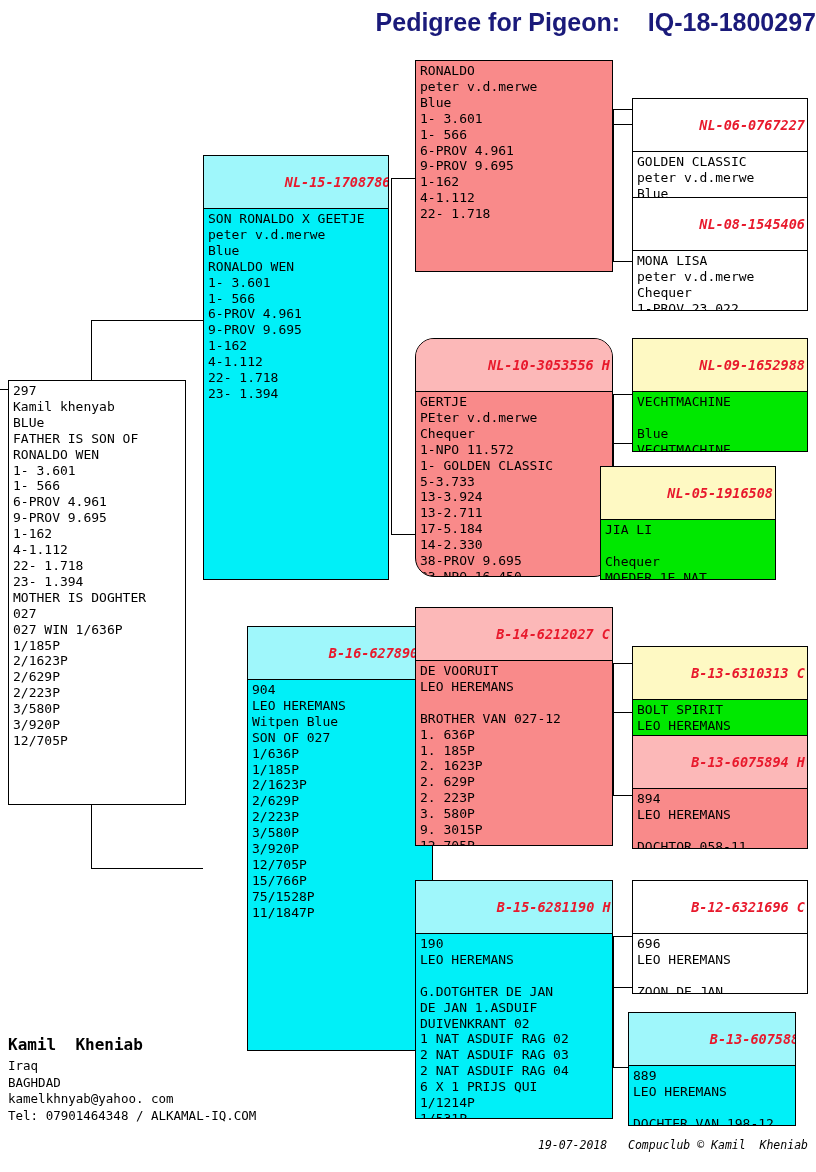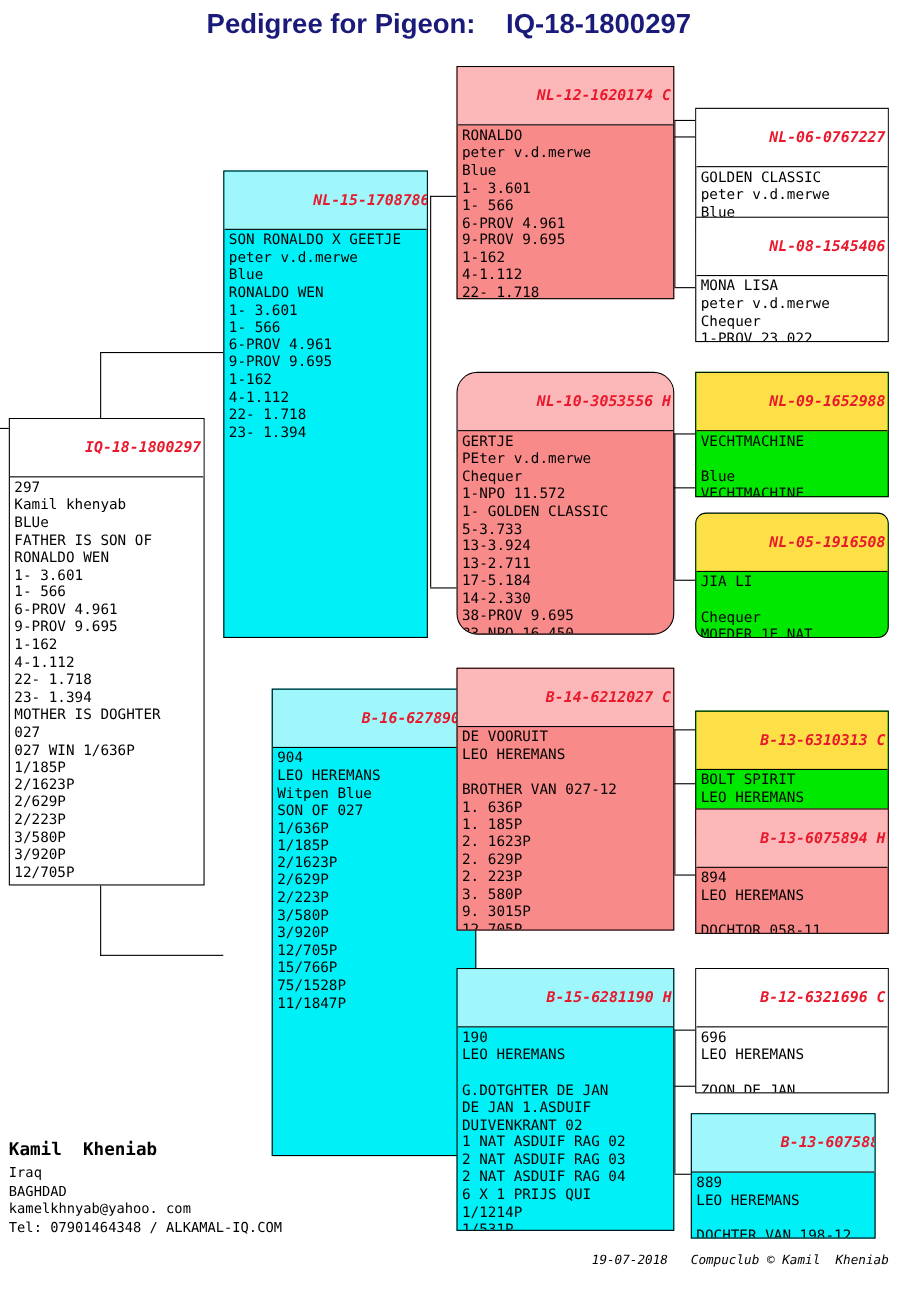--- a/index.html
+++ b/index.html
@@ -9,21 +9,21 @@
     background:#ffffff;
     font-family:"DejaVu Sans Mono","Liberation Mono",monospace;
     position:relative;
     overflow:hidden;
   }
   #stage{position:absolute;left:0;top:0;width:816px;height:1172px;}
 
   .title{
     position:absolute;
     left:0;top:8px;width:816px;
-    text-align:center;
+    text-align:right;
     color:#1a1a7a;
     font-family:"Liberation Sans","DejaVu Sans",sans-serif;
     font-size:25px;
     font-weight:bold;
     letter-spacing:0px;
     white-space:pre;
   }
 
   
   .box{
@@ -61,21 +61,21 @@
     white-space:pre;
   }
   .body div{white-space:pre;min-height:15.9px;}
 
   
   .c-cyan{background:#00f0f8;}
   .c-cyan .hdr{background:#9ff7fb;padding-left:32px;}
   .c-red{background:#f98a8a;}
   .c-red .hdr{background:#fcb8b8;}
   .c-green{background:#00e800;}
-  .c-green .hdr{background:#fde047;}
+  .c-green .hdr{background:#fef9c3;}
   .c-white{background:#ffffff;}
   .c-white .hdr{background:#ffffff;}
 
   
   .ln{position:absolute;background:#000;}
   .lnv{width:1px;}
   .lnh{height:1px;}
 
   
   .owner-name{
@@ -129,23 +129,20 @@
   <div class="ln lnh" style="left:613px;top:795px;width:19px;"></div>
 
   <div class="ln lnh" style="left:598px;top:987px;width:34px;"></div>
   <div class="ln lnv" style="left:613px;top:936px;height:131px;"></div>
   <div class="ln lnh" style="left:613px;top:936px;width:19px;"></div>
   <div class="ln lnh" style="left:613px;top:1067px;width:19px;"></div>
 
   <div class="box c-white" style="left:8px;top:380px;width:178px;height:425px;">
     <div class="shadow-r"></div>
       <div class="shadow-b"></div>
-    <div class="hdr">
-      <span>IQ-18-1800297</span><span class="sex"></span>
-    </div>
     <div class="body"><div>297</div><div>Kamil khenyab</div><div>BLUe</div><div>FATHER IS SON OF</div><div>RONALDO WEN</div><div>1- 3.601</div><div>1- 566</div><div>6-PROV 4.961</div><div>9-PROV 9.695</div><div>1-162</div><div>4-1.112</div><div>22- 1.718</div><div>23- 1.394</div><div>MOTHER IS DOGHTER</div><div>027</div><div>027 WIN 1/636P</div><div>1/185P</div><div>2/1623P</div><div>2/629P</div><div>2/223P</div><div>3/580P</div><div>3/920P</div><div>12/705P</div></div>
   </div>
 
   <div class="box c-cyan" style="left:203px;top:155px;width:186px;height:425px;">
     <div class="shadow-r"></div>
       <div class="shadow-b"></div>
     <div class="hdr">
       <span>NL-15-1708786</span><span class="sex"> C</span>
     </div>
     <div class="body"><div>SON RONALDO X GEETJE</div><div>peter v.d.merwe</div><div>Blue</div><div>RONALDO WEN</div><div>1- 3.601</div><div>1- 566</div><div>6-PROV 4.961</div><div>9-PROV 9.695</div><div>1-162</div><div>4-1.112</div><div>22- 1.718</div><div>23- 1.394</div></div>
@@ -156,23 +153,20 @@
       <div class="shadow-b"></div>
     <div class="hdr">
       <span>B-16-6278904</span><span class="sex"> H</span>
     </div>
     <div class="body"><div>904</div><div>LEO HEREMANS</div><div>Witpen Blue</div><div>SON OF 027</div><div>1/636P</div><div>1/185P</div><div>2/1623P</div><div>2/629P</div><div>2/223P</div><div>3/580P</div><div>3/920P</div><div>12/705P</div><div>15/766P</div><div>75/1528P</div><div>11/1847P</div></div>
   </div>
 
   <div class="box c-red" style="left:415px;top:60px;width:198px;height:212px;">
     <div class="shadow-r"></div>
       <div class="shadow-b"></div>
-    <div class="hdr">
-      <span>NL-12-1620174</span><span class="sex"> C</span>
-    </div>
     <div class="body"><div>RONALDO</div><div>peter v.d.merwe</div><div>Blue</div><div>1- 3.601</div><div>1- 566</div><div>6-PROV 4.961</div><div>9-PROV 9.695</div><div>1-162</div><div>4-1.112</div><div>22- 1.718</div></div>
   </div>
 
   <div class="box c-red" style="left:415px;top:338px;width:198px;height:239px;border-radius:19px;">
     <div class="shadow-r"></div>
       <div class="shadow-b"></div>
     <div class="hdr">
       <span>NL-10-3053556</span><span class="sex"> H</span>
     </div>
     <div class="body"><div>GERTJE</div><div>PEter v.d.merwe</div><div>Chequer</div><div>1-NPO 11.572</div><div>1- GOLDEN CLASSIC</div><div>5-3.733</div><div>13-3.924</div><div>13-2.711</div><div>17-5.184</div><div>14-2.330</div><div>38-PROV 9.695</div><div>83-NPO 16.450</div></div>
@@ -216,21 +210,21 @@
 
   <div class="box c-green" style="left:632px;top:338px;width:176px;height:114px;">
     <div class="shadow-r"></div>
       <div class="shadow-b"></div>
     <div class="hdr">
       <span>NL-09-1652988</span><span class="sex"></span>
     </div>
     <div class="body"><div>VECHTMACHINE</div><div>&nbsp;</div><div>Blue</div><div>VECHTMACHINE</div></div>
   </div>
 
-  <div class="box c-green" style="left:632px;top:466px;width:176px;height:114px;border-radius:10px;">
+  <div class="box c-green" style="left:600px;top:466px;width:176px;height:114px;">
     <div class="shadow-r"></div>
       <div class="shadow-b"></div>
     <div class="hdr">
       <span>NL-05-1916508</span><span class="sex"></span>
     </div>
     <div class="body"><div>JIA LI</div><div>&nbsp;</div><div>Chequer</div><div>MOEDER 1E NAT</div></div>
   </div>
 
   <div class="box c-green" style="left:632px;top:607px;width:176px;height:114px;margin-top:39px;">
     <div class="shadow-r"></div>

